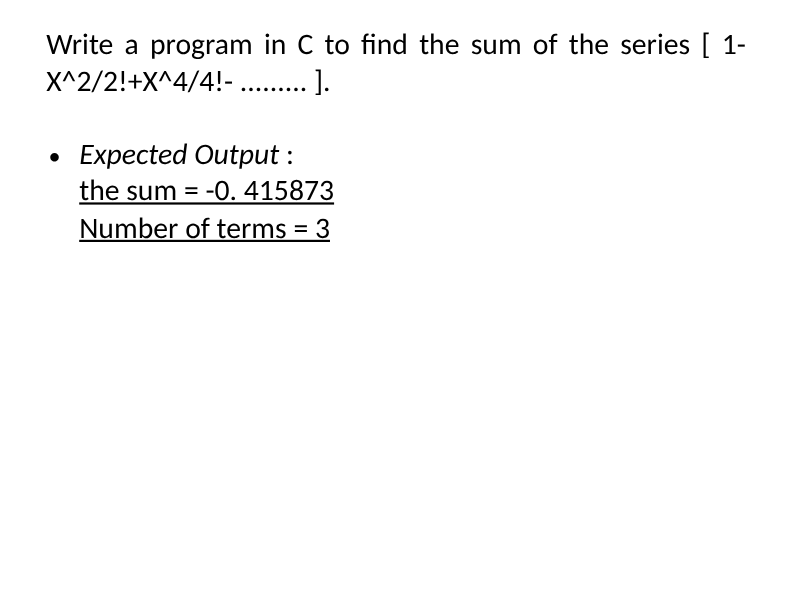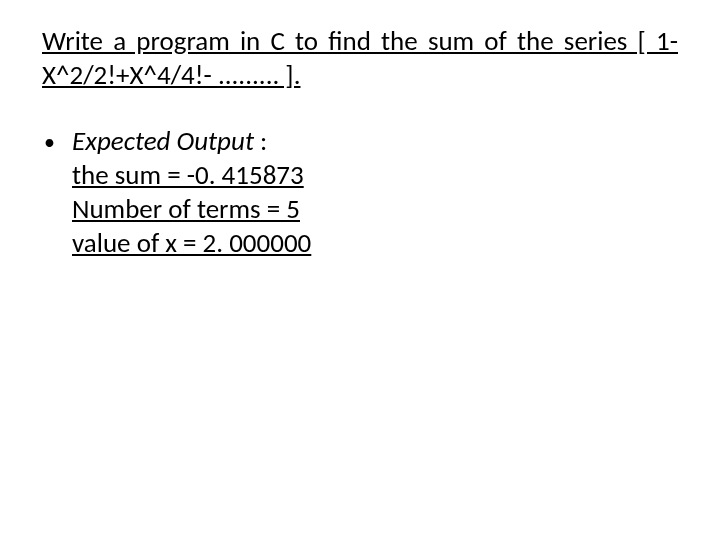--- a/index.html
+++ b/index.html
@@ -16,21 +16,20 @@
     width: 720px;
     height: 540px;
     padding: 24px 42px 0 42px;
   }
   .title-block {
     font-size: 27px;
     line-height: 1.25;
     text-align: justify;
     text-justify: inter-word;
     margin-bottom: 32px;
-    text-decoration: underline;
   }
   .body-block {
     font-size: 27px;
     line-height: 1.25;
   }
   .bullet-row {
     display: flex;
     align-items: flex-start;
   }
   .bullet {
@@ -64,17 +63,16 @@
   <div class="body-block">
     <div class="bullet-row">
       <div class="bullet">
         <span class="bullet-dot">•</span>
       </div>
       <div>
         <span class="em">Expected Output</span><span> :</span>
       </div>
     </div>
     <div class="indent">the sum = -0. 415873</div>
-    <div class="indent">Number of terms = 5</div>
-    <div class="indent">value of x = 2. 000000</div>
+    <div class="indent">Number of terms = 3</div>
   </div>
 
 </div>
 
 </body></html>

